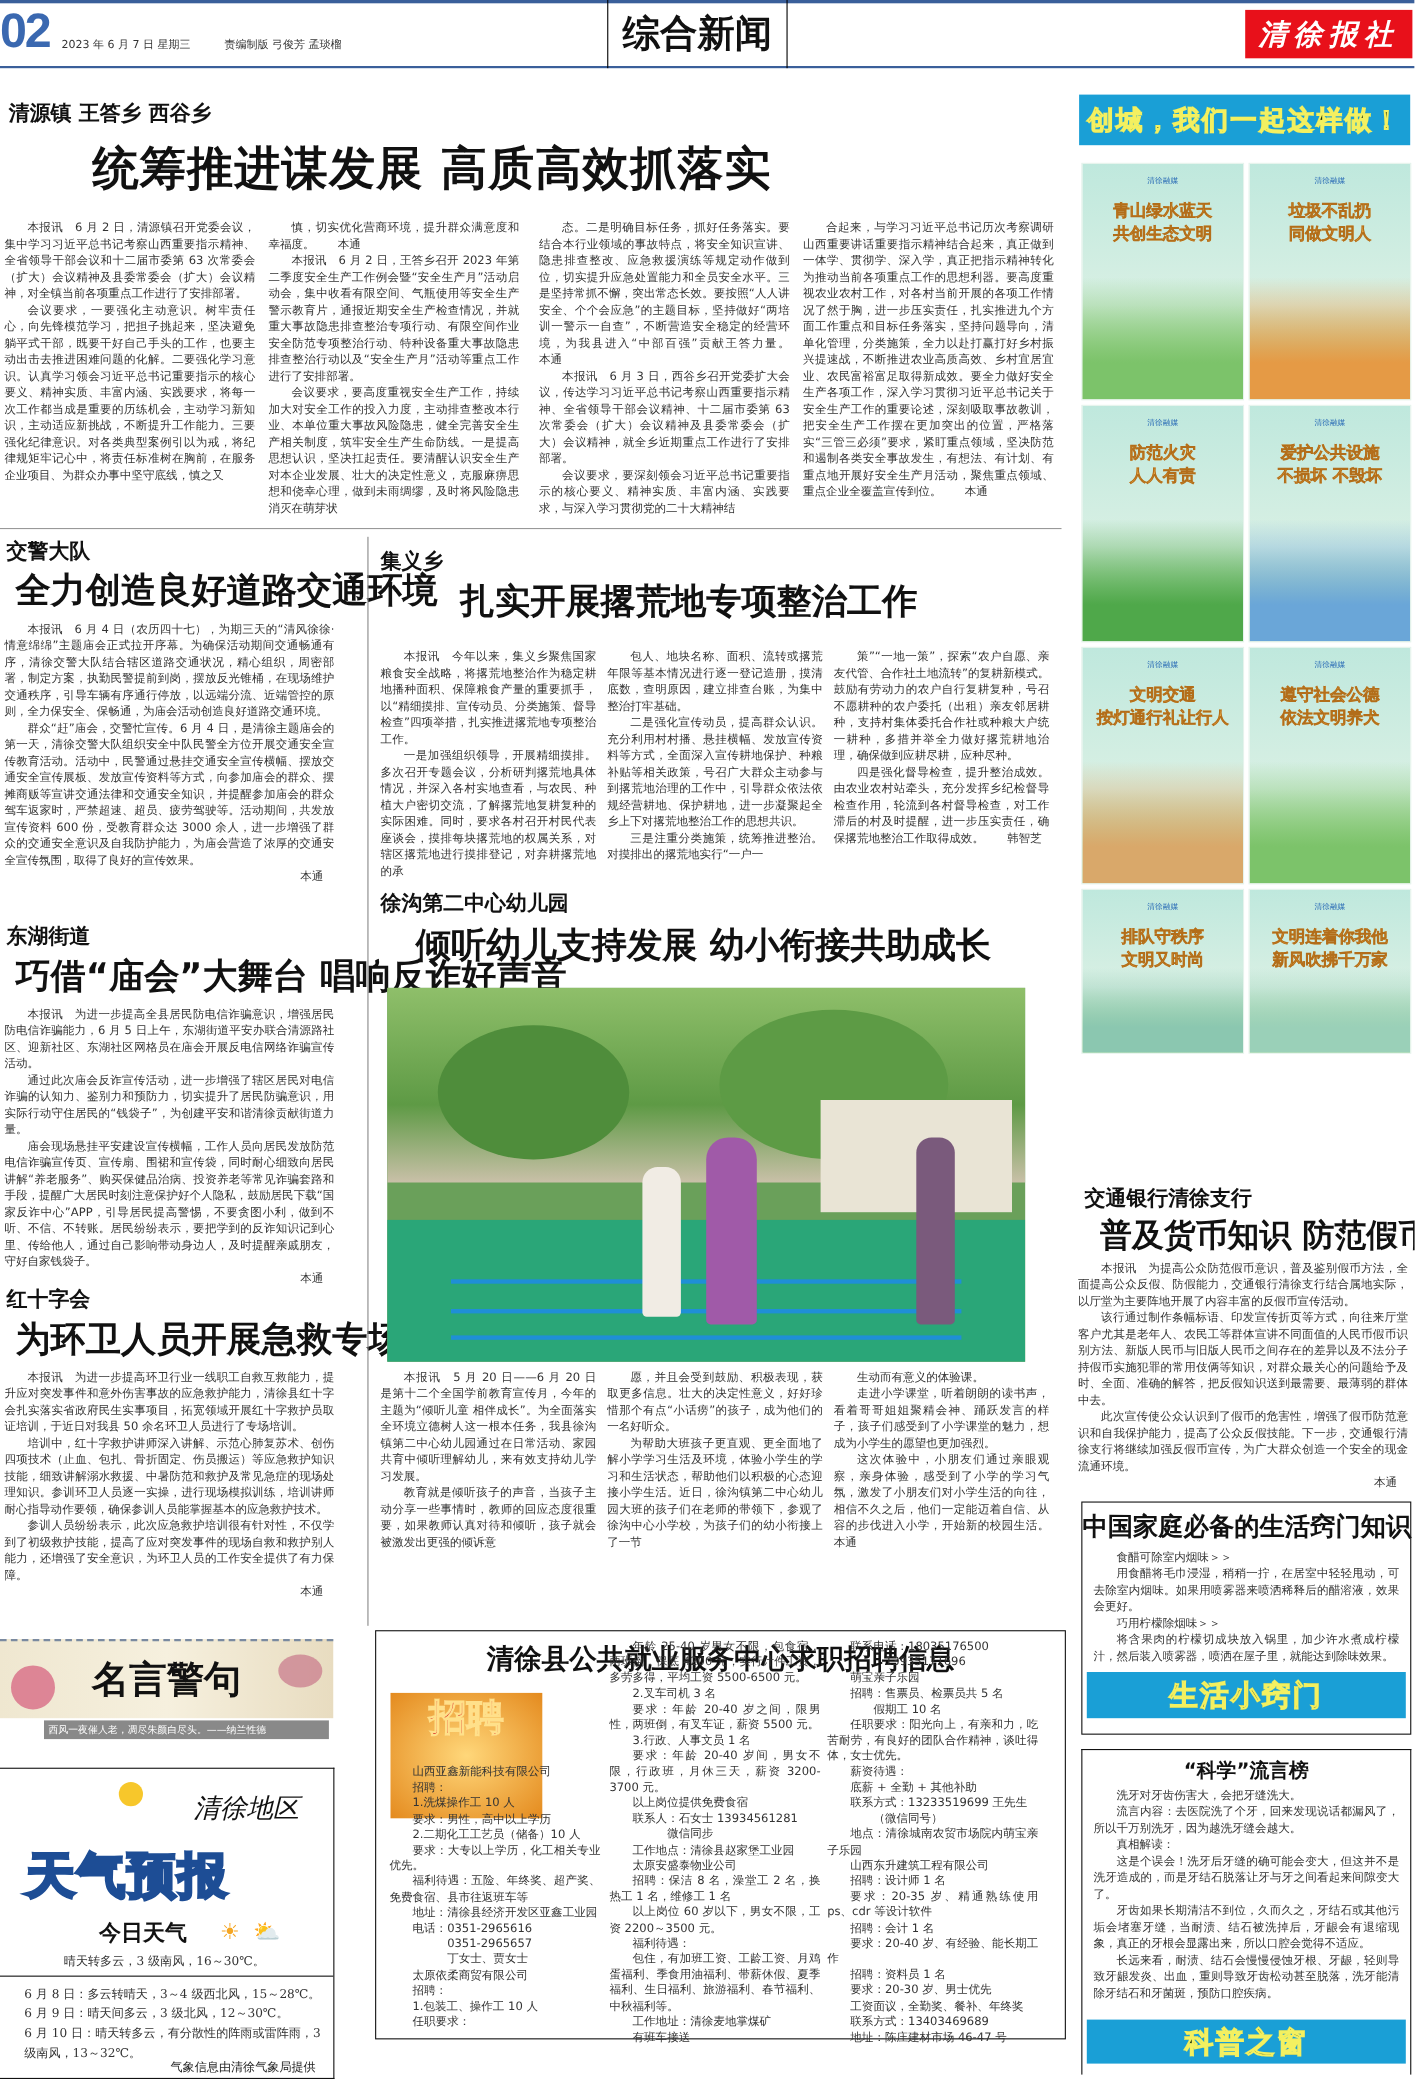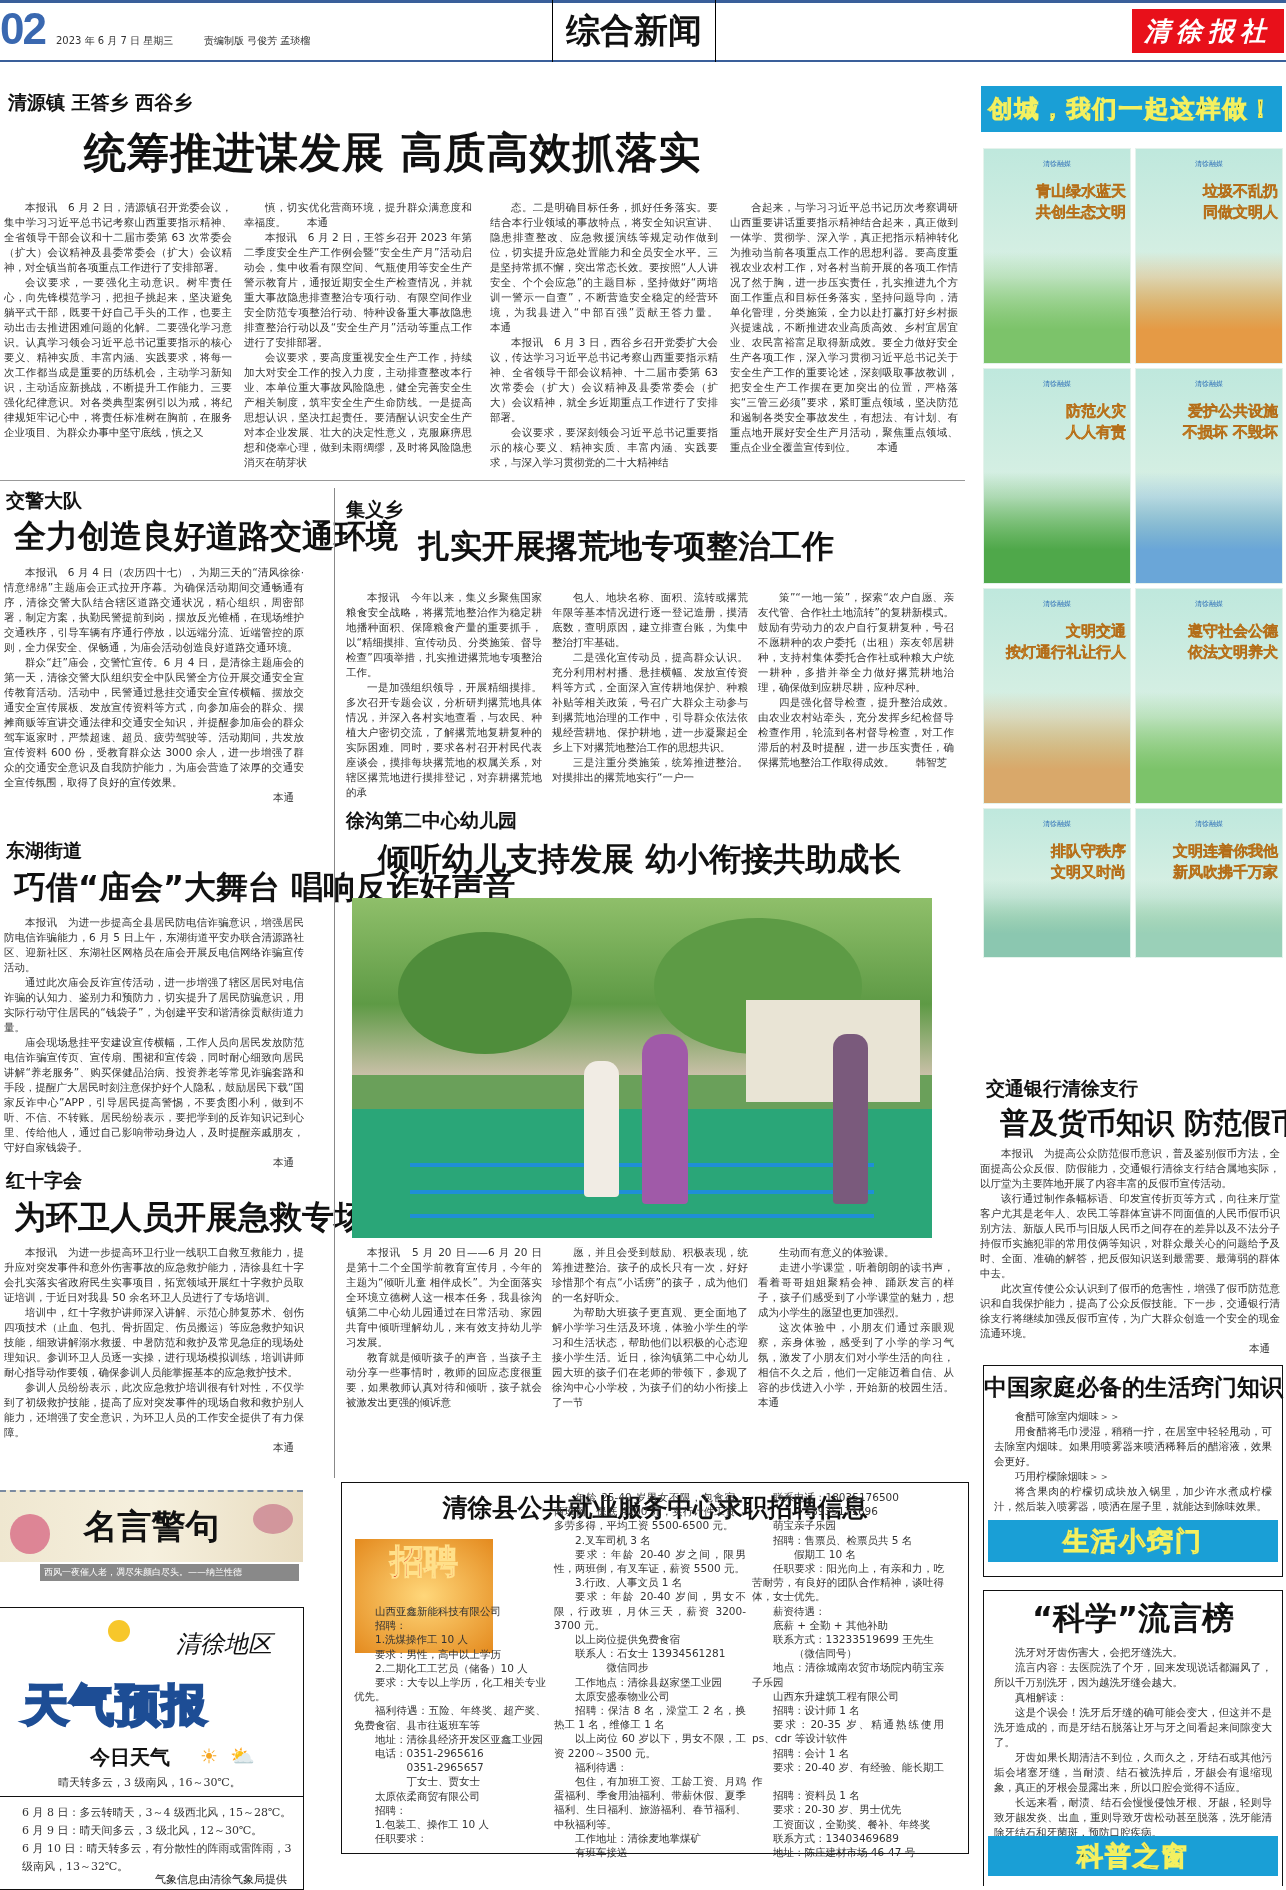--- a/index.html
+++ b/index.html
@@ -14,21 +14,21 @@
 .headline{font:bold 42px "DejaVu Sans",sans-serif;color:#111;letter-spacing:1px;white-space:nowrap}
 .h2{font:bold 32px "DejaVu Sans",sans-serif;color:#111;white-space:nowrap}
 .body{font-size:10.5px;line-height:15px;color:#333;text-align:justify}
 .body p{text-indent:2em}
 .col{position:absolute}
 .byline{text-align:right;padding-right:10px}
 .rule-v{position:absolute;width:1px;background:#888}
 .banner{background:#1a9fd6;display:flex;align-items:center;justify-content:center;font:bold 26px "DejaVu Sans",sans-serif;color:#142a05;-webkit-text-stroke:1px #f3f060;letter-spacing:2px}
 .poster{position:absolute;background:linear-gradient(#bfe8dd,#d9f0e4 60%,#a6d98f);border:1px solid #e5f3ec;overflow:hidden}
 .poster .plogo{position:absolute;top:10px;left:0;right:0;text-align:center;font-size:7px;color:#2a6cb6}
-.poster .ptext{position:absolute;top:32px;left:4px;right:4px;text-align:right;font:bold 15px "DejaVu Sans",sans-serif;color:#f0b24c;-webkit-text-stroke:.4px #b26d1a;line-height:21px}
+.poster .ptext{position:absolute;top:32px;left:4px;right:4px;text-align:center;font:bold 15px "DejaVu Sans",sans-serif;color:#f0b24c;-webkit-text-stroke:.4px #b26d1a;line-height:21px}
 .poster .scene{position:absolute;left:0;right:0;bottom:0;height:52%}
 .box{position:absolute;border:1.5px solid #111}
 .boxtitle{font:bold 24px "DejaVu Sans",sans-serif;color:#111;text-align:center;white-space:nowrap}
 .photo{position:absolute;overflow:hidden;background:#6aa05a}
 </style>
 </head>
 <body>
 
 <div class="abs masthead"></div>
 <div class="abs pagenum">02</div>
@@ -121,21 +121,21 @@
   <div style="position:absolute;left:50%;top:40%;width:8%;height:50%;background:#a05aa8;border-radius:20px 20px 4px 4px"></div>
   <div style="position:absolute;left:40%;top:48%;width:6%;height:40%;background:#f1ece4;border-radius:14px 14px 4px 4px"></div>
   <div style="position:absolute;left:83%;top:40%;width:6%;height:50%;background:#7a5a7c;border-radius:14px 14px 4px 4px"></div>
 </div>
 <div id="a6cols">
     <div class="col body" style="left: 346px; top: 1245px; width: 196px;">
       <p>本报讯　5 月 20 日——6 月 20 日是第十二个全国学前教育宣传月，今年的主题为“倾听儿童 相伴成长”。为全面落实全环境立德树人这一根本任务，我县徐沟镇第二中心幼儿园通过在日常活动、家园共育中倾听理解幼儿，来有效支持幼儿学习发展。</p>
       <p>教育就是倾听孩子的声音，当孩子主动分享一些事情时，教师的回应态度很重要，如果教师认真对待和倾听，孩子就会被激发出更强的倾诉意</p>
     </div>
     <div class="col body" style="left: 552px; top: 1245px; width: 196px;">
-      <p>愿，并且会受到鼓励、积极表现，统筹推进整治。孩子的成长只有一次，好好珍惜那个有点“小话痨”的孩子，成为他们的一名好听众。</p>
+      <p>愿，并且会受到鼓励、积极表现，获取更多信息。壮大的决定性意义，好好珍惜那个有点“小话痨”的孩子，成为他们的一名好听众。</p>
       <p>为帮助大班孩子更直观、更全面地了解小学学习生活及环境，体验小学生的学习和生活状态，帮助他们以积极的心态迎接小学生活。近日，徐沟镇第二中心幼儿园大班的孩子们在老师的带领下，参观了徐沟中心小学校，为孩子们的幼小衔接上了一节</p>
     </div>
     <div class="col body" style="left: 758px; top: 1245px; width: 196px;">
       <p>生动而有意义的体验课。</p>
       <p>走进小学课堂，听着朗朗的读书声，看着哥哥姐姐聚精会神、踊跃发言的样子，孩子们感受到了小学课堂的魅力，想成为小学生的愿望也更加强烈。</p>
       <p>这次体验中，小朋友们通过亲眼观察，亲身体验，感受到了小学的学习气氛，激发了小朋友们对小学生活的向往，相信不久之后，他们一定能迈着自信、从容的步伐进入小学，开始新的校园生活。　　本通</p>
     </div>
   </div>
 
 <div class="box" style="left:341px;top:1482px;width:628px;height:372px">
@@ -295,21 +295,21 @@
   <div class="body" style="margin:6px 10px 0 10px">
     <p>食醋可除室内烟味＞＞</p>
     <p>用食醋将毛巾浸湿，稍稍一拧，在居室中轻轻甩动，可去除室内烟味。如果用喷雾器来喷洒稀释后的醋溶液，效果会更好。</p>
     <p>巧用柠檬除烟味＞＞</p>
     <p>将含果肉的柠檬切成块放入锅里，加少许水煮成柠檬汁，然后装入喷雾器，喷洒在屋子里，就能达到除味效果。</p>
   </div>
   <div class="banner" style="position:absolute;left:4px;right:4px;bottom:14px;height:42px">生活小窍门</div>
 </div>
 
 <div class="box" style="left:983px;top:1590px;width:300px;height:296px;border-bottom:none">
-  <div class="boxtitle" style="margin-top:6px;font-size:32px">“科学”流言榜</div>
+  <div class="boxtitle" style="margin-top:6px;font-size:18px">“科学”流言榜</div>
   <div class="body" style="margin:4px 10px 0 10px">
     <p>洗牙对牙齿伤害大，会把牙缝洗大。</p>
     <p>流言内容：去医院洗了个牙，回来发现说话都漏风了，所以千万别洗牙，因为越洗牙缝会越大。</p>
     <p>真相解读：</p>
     <p>这是个误会！洗牙后牙缝的确可能会变大，但这并不是洗牙造成的，而是牙结石脱落让牙与牙之间看起来间隙变大了。</p>
     <p>牙齿如果长期清洁不到位，久而久之，牙结石或其他污垢会堵塞牙缝，当耐渍、结石被洗掉后，牙龈会有退缩现象，真正的牙根会显露出来，所以口腔会觉得不适应。</p>
     <p>长远来看，耐渍、结石会慢慢侵蚀牙根、牙龈，轻则导致牙龈发炎、出血，重则导致牙齿松动甚至脱落，洗牙能清除牙结石和牙菌斑，预防口腔疾病。</p>
   </div>
   <div class="banner" style="position:absolute;left:4px;right:4px;bottom:10px;height:40px">科普之窗</div>
 </div>

